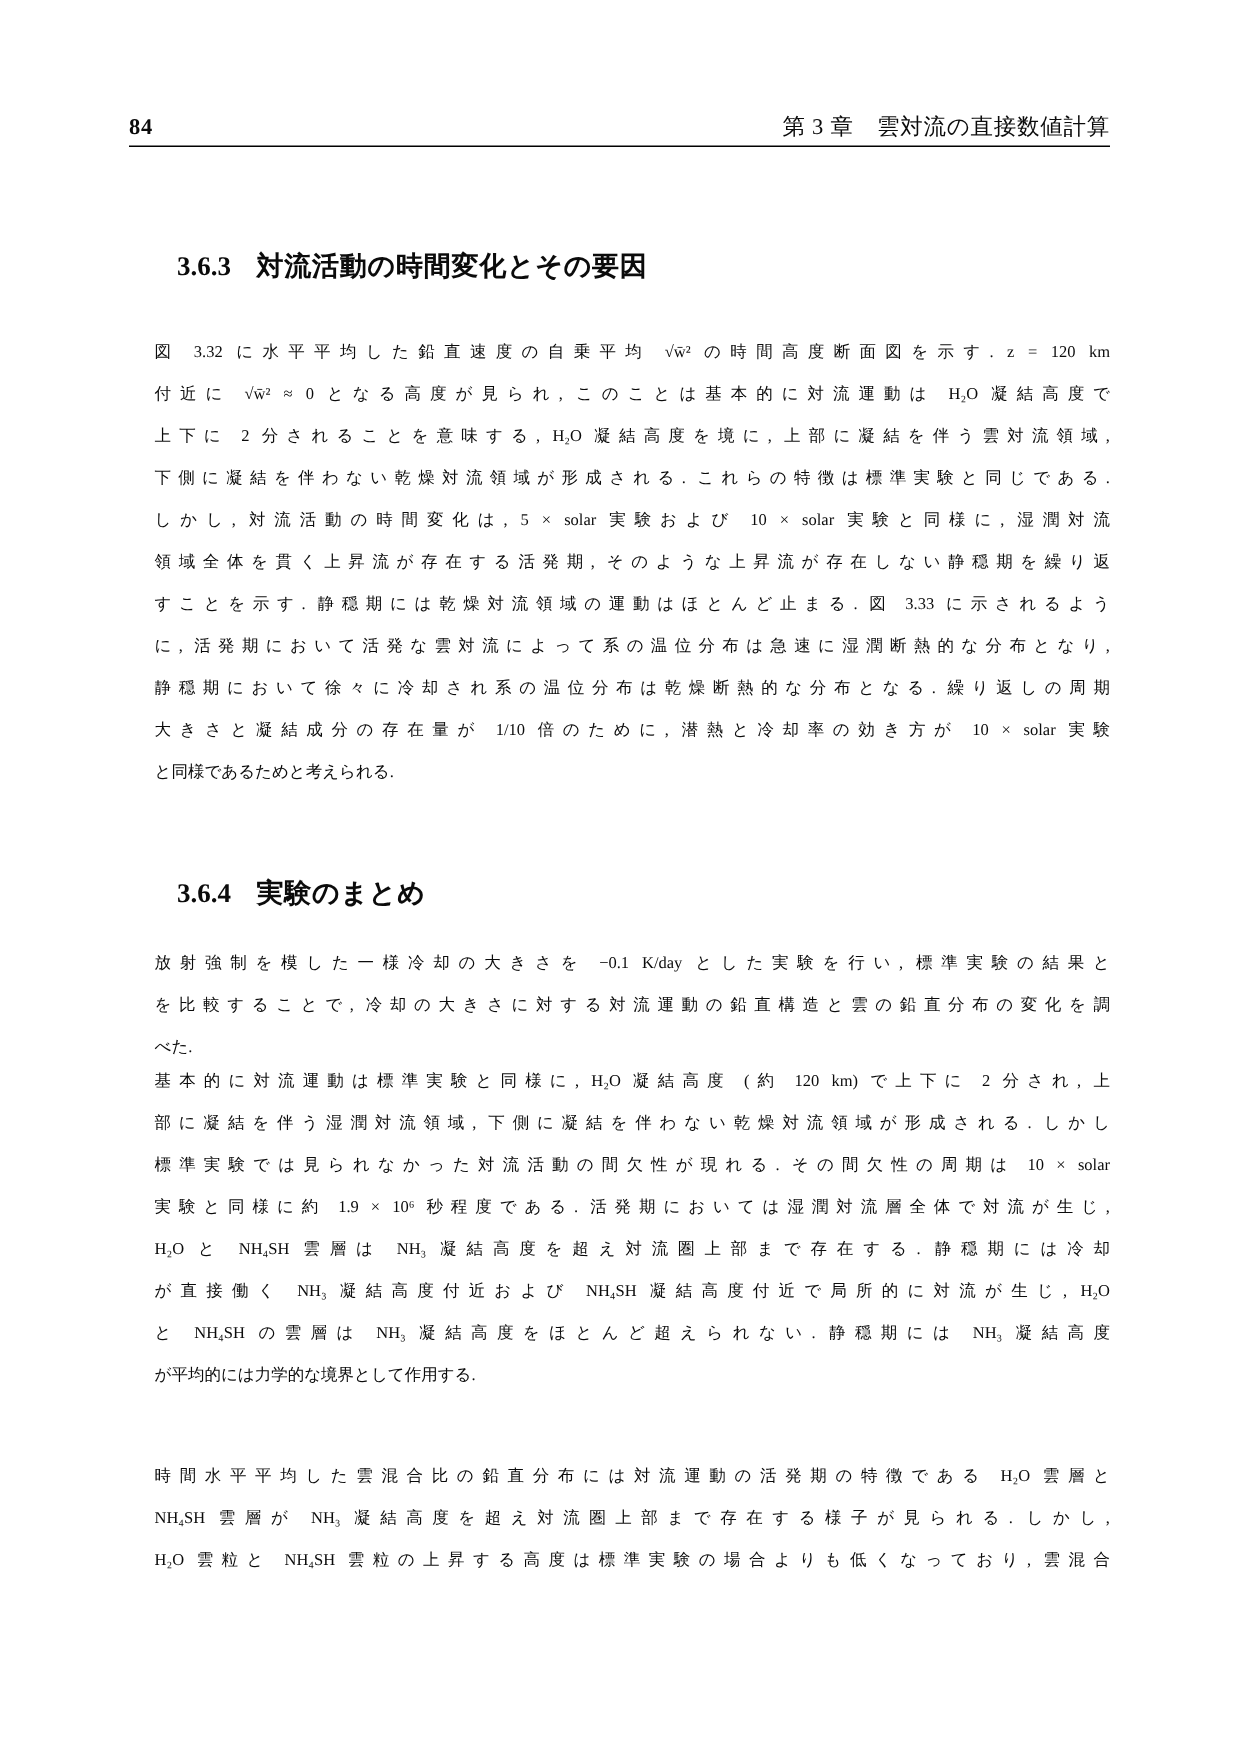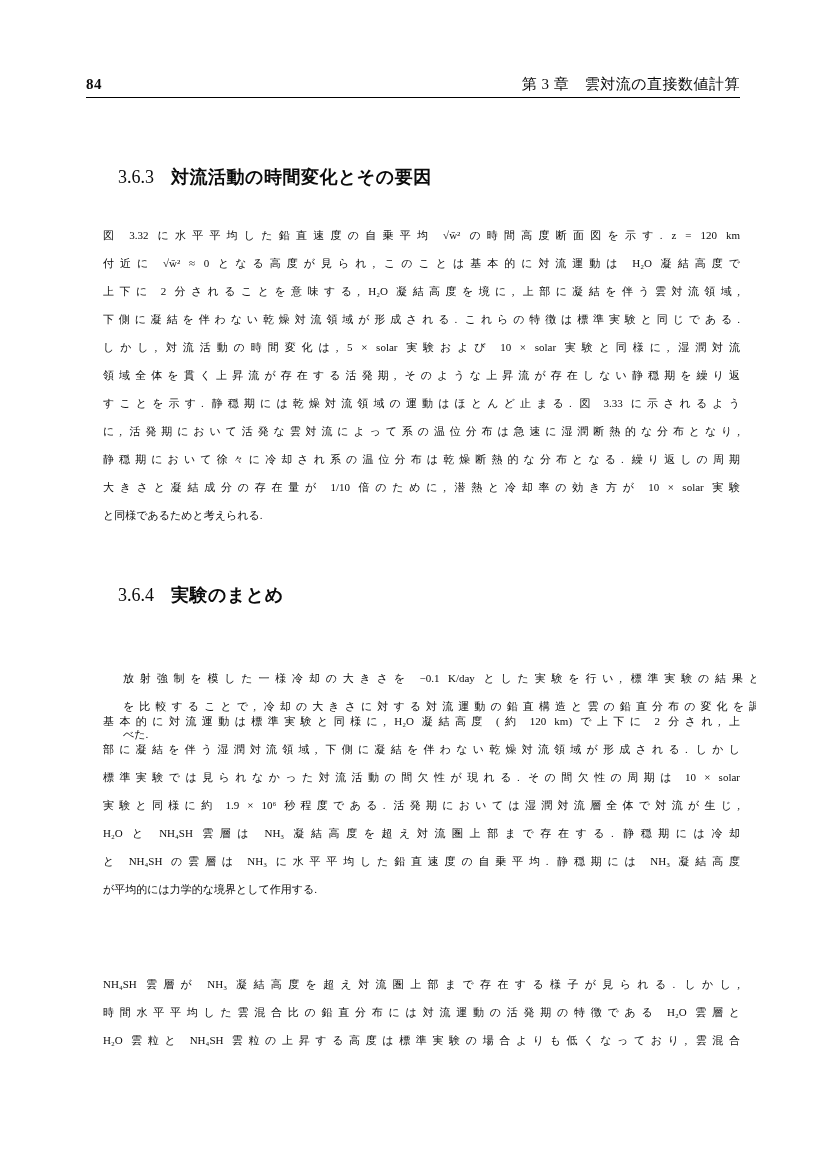--- a/index.html
+++ b/index.html
@@ -28,28 +28,28 @@
   }
   
   .content { position: absolute; left: 103px; top: 0; width: 637px; }
   .sec-heading {
     position: absolute; left: 15px; margin: 0;
     display: flex; align-items: baseline; gap: 17px;
     font-size: 18px; font-weight: 400;
   }
   #h1 { top: 165px; }
   #h2 { top: 583px; }
-  .sec-num { font-family: "Liberation Serif", "DejaVu Serif", serif; font-weight: 400; }
+  .sec-num { font-family: "Liberation Serif", "DejaVu Serif", serif; font-weight: 700; }
   .sec-title {
     font-family: Liberation Serif, serif;
     font-weight: 700; letter-spacing: 0.5px; font-size: 18px;
   }
   .para { position: absolute; left: 0; width: 637px; font-size: 11px; }
   #p1 { top: 221px; }
-  #p2 { top: 664px; margin-left: 20px; }
+  #p2 { top: 628px; }
   #p3 { top: 707px; }
   #p4 { top: 970px; }
   .line {
     height: 28px; line-height: 28px;
     text-align: justify; text-align-last: justify;
     overflow: hidden;
   }
   .line.last { text-align-last: left; }
 </style>
 </head>
@@ -94,24 +94,25 @@
         <div class="line">を比較することで, 冷却の大きさに対する対流運動の鉛直構造と雲の鉛直分布の変化を調</div>
         <div class="line last">べた.</div>
       </div>
 
     <div class="para" id="p3">
         <div class="line">基本的に対流運動は標準実験と同様に, H₂O 凝結高度 (約 120 km) で上下に 2 分され, 上</div>
         <div class="line">部に凝結を伴う湿潤対流領域, 下側に凝結を伴わない乾燥対流領域が形成される. しかし</div>
         <div class="line">標準実験では見られなかった対流活動の間欠性が現れる. その間欠性の周期は 10 × solar</div>
         <div class="line">実験と同様に約 1.9 × 10⁶ 秒程度である. 活発期においては湿潤対流層全体で対流が生じ,</div>
         <div class="line">H₂O と NH₄SH 雲層は NH₃ 凝結高度を超え対流圏上部まで存在する. 静穏期には冷却</div>
-        <div class="line">と NH₄SH の雲層は NH₃ に水平平均した鉛直速度の自乗平均. 静穏期には NH₃ 凝結高度</div>
+        <div class="line">が直接働く NH₃ 凝結高度付近および NH₄SH 凝結高度付近で局所的に対流が生じ, H₂O</div>
+        <div class="line">と NH₄SH の雲層は NH₃ 凝結高度をほとんど超えられない. 静穏期には NH₃ 凝結高度</div>
         <div class="line last">が平均的には力学的な境界として作用する.</div>
       </div>
 
     <div class="para" id="p4">
+        <div class="line">時間水平平均した雲混合比の鉛直分布には対流運動の活発期の特徴である H₂O 雲層と</div>
         <div class="line">NH₄SH 雲層が NH₃ 凝結高度を超え対流圏上部まで存在する様子が見られる. しかし,</div>
-        <div class="line">時間水平平均した雲混合比の鉛直分布には対流運動の活発期の特徴である H₂O 雲層と</div>
         <div class="line">H₂O 雲粒と NH₄SH 雲粒の上昇する高度は標準実験の場合よりも低くなっており, 雲混合</div>
       </div>
 
   </div>
 </div>
 
 </body></html>

